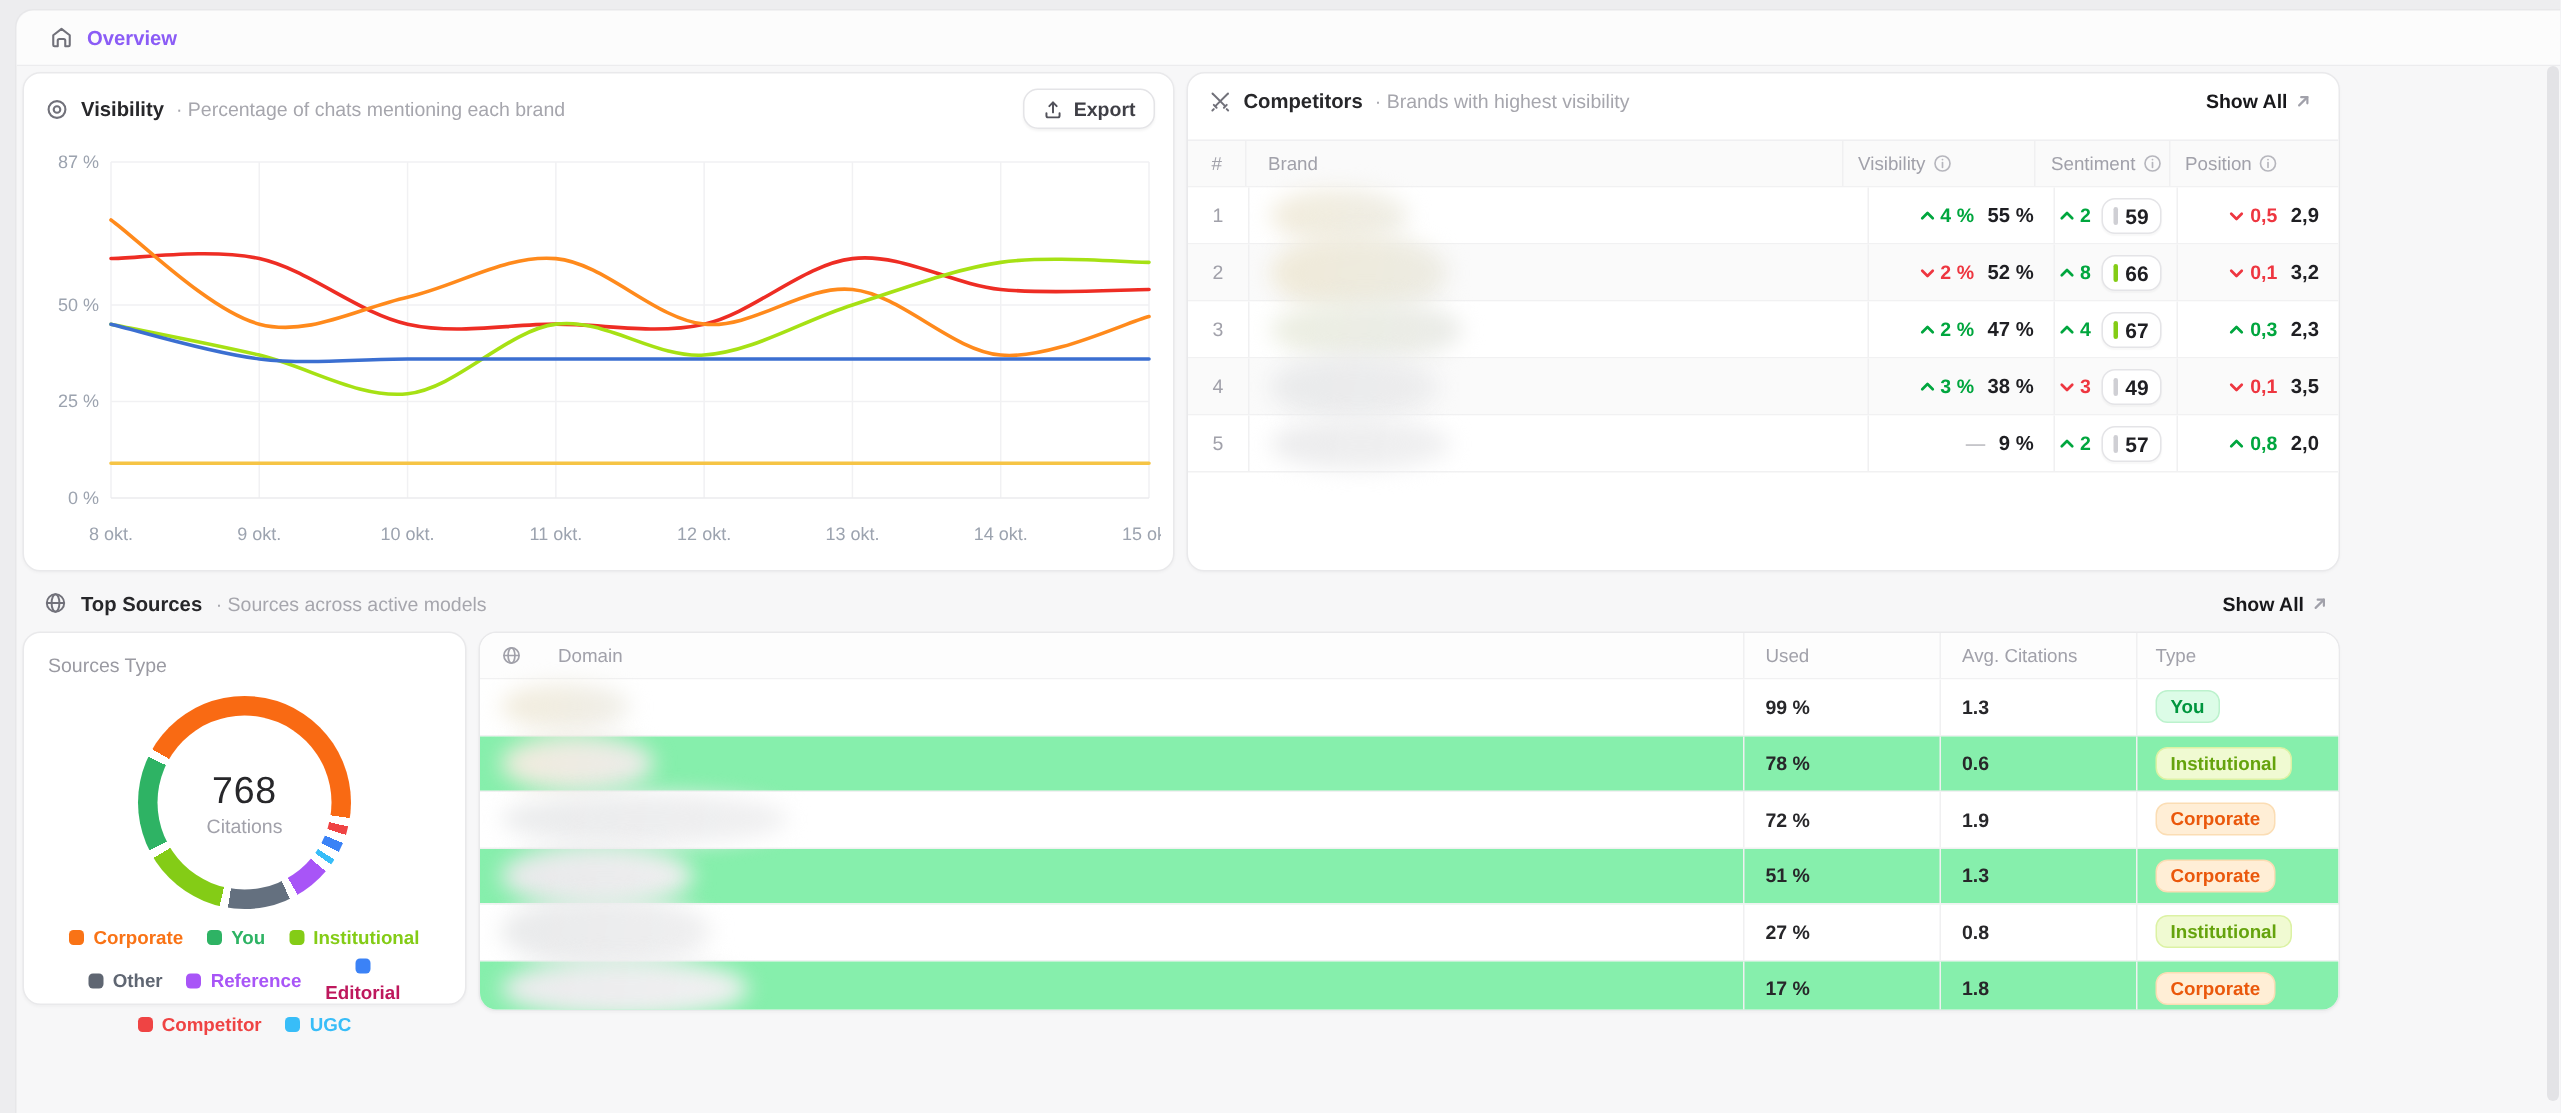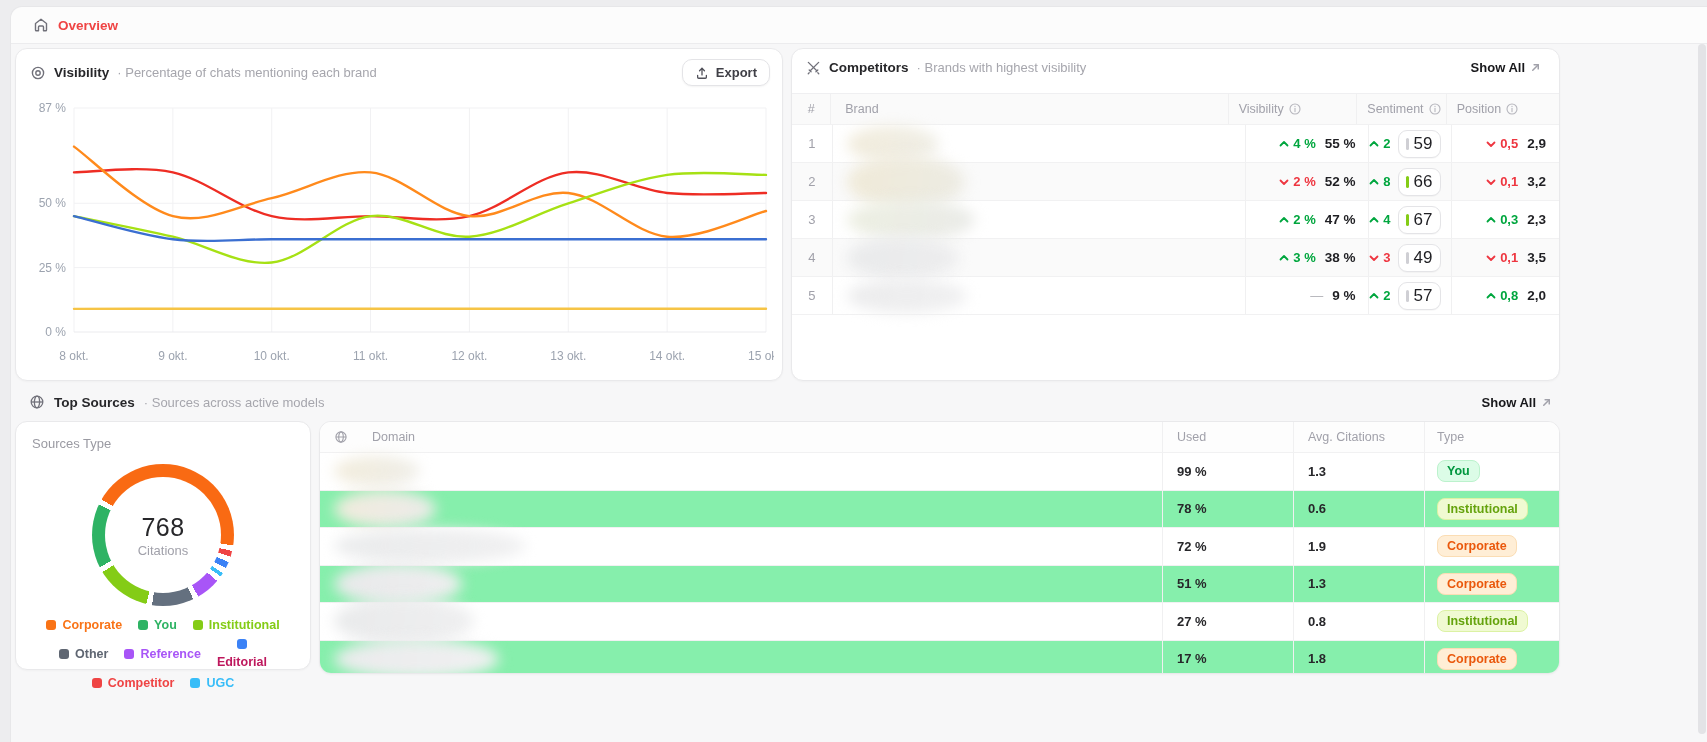--- a/index.html
+++ b/index.html
@@ -12,21 +12,21 @@
   .surface{
     position:absolute;left:10px;top:6px;right:0;bottom:0;
     background:#f7f7f8;border:1px solid #e7e7e9;border-right:none;border-bottom:none;
     border-top-left-radius:12px;overflow:hidden;
   }
   .topbar{
     height:36px;background:#fcfcfc;border-bottom:1px solid #ececee;
     display:flex;align-items:center;gap:9px;padding:0 22px;
     border-top-left-radius:12px;
   }
-  .topbar-title{font-size:13.5px;font-weight:600;color:#ef4444;}
+  .topbar-title{font-size:13.5px;font-weight:600;color:#8b5cf6;}
   .content{position:absolute;top:37px;left:0;right:0;bottom:0;}
   .card{
     position:absolute;background:#ffffff;border:1px solid #e9e9eb;border-radius:12px;
     box-shadow:0 1px 2px rgba(0,0,0,.03);
   }
   
   .card-visibility{left:4px;top:4px;width:766px;height:331px;}
   .panel-head{display:flex;align-items:center;gap:8px;padding:10px 12px 4px 14px;}
   .panel-title{font-size:13.5px;font-weight:700;color:#27272a;}
   .panel-sub{font-size:13px;color:#a6a6ad;}
@@ -66,21 +66,21 @@
   .delta.down{color:var(--c-negative);}
   .delta.flat{color:#b0b0b6;font-weight:400;}
   .mval{font-size:13.5px;font-weight:700;color:#1f1f23;}
   .score-badge{
     display:inline-flex;align-items:center;gap:5px;background:#fff;border:1px solid #e4e4e7;
     border-radius:9px;padding:3px 8px 3px 7px;box-shadow:0 1px 1px rgba(0,0,0,.03);
   }
   .score-bar{width:3px;height:12px;border-radius:2px;}
   .score-bar.gray{background:#cfcfd4;}
   .score-bar.green{background:#84cc16;}
-  .score-num{font-size:17px;font-weight:400;color:#1f1f23;}
+  .score-num{font-size:14px;font-weight:700;color:#1f1f23;}
   .blur-pill{border-radius:50%;filter:blur(7px);flex:none;}
   
   .sources-header{position:absolute;left:4px;top:344px;width:1543px;height:28px;display:flex;align-items:center;gap:9px;padding-left:14px;box-sizing:border-box;}
   .card-sources-type{left:4px;top:377px;width:296px;height:249px;padding:14px 16px;box-sizing:border-box;display:flex;flex-direction:column;}
   .st-title{font-size:13px;color:#9a9aa2;}
   .donut-wrap{display:flex;justify-content:center;margin-top:13px;}
   .donut{width:142px;height:142px;border-radius:50%;position:relative;}
   .donut-hole{
     position:absolute;left:13px;top:13px;right:13px;bottom:13px;background:#fff;border-radius:50%;
     display:flex;flex-direction:column;align-items:center;justify-content:center;gap:1px;

